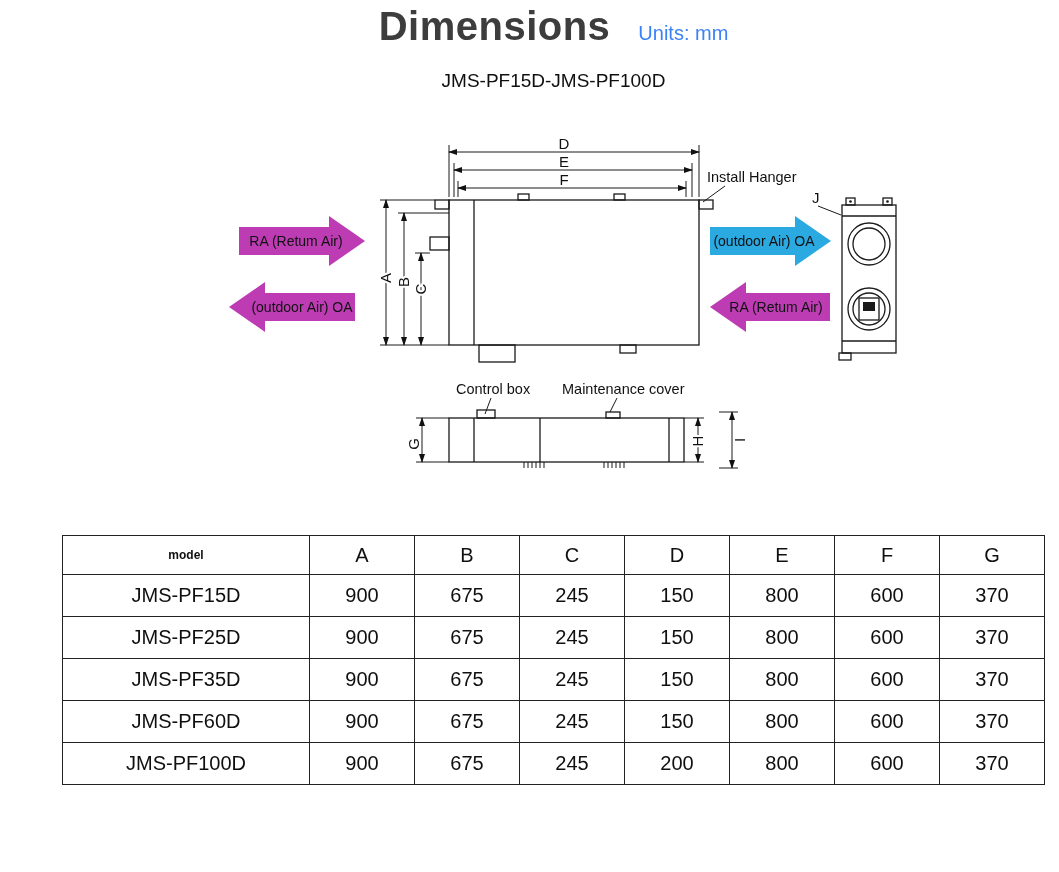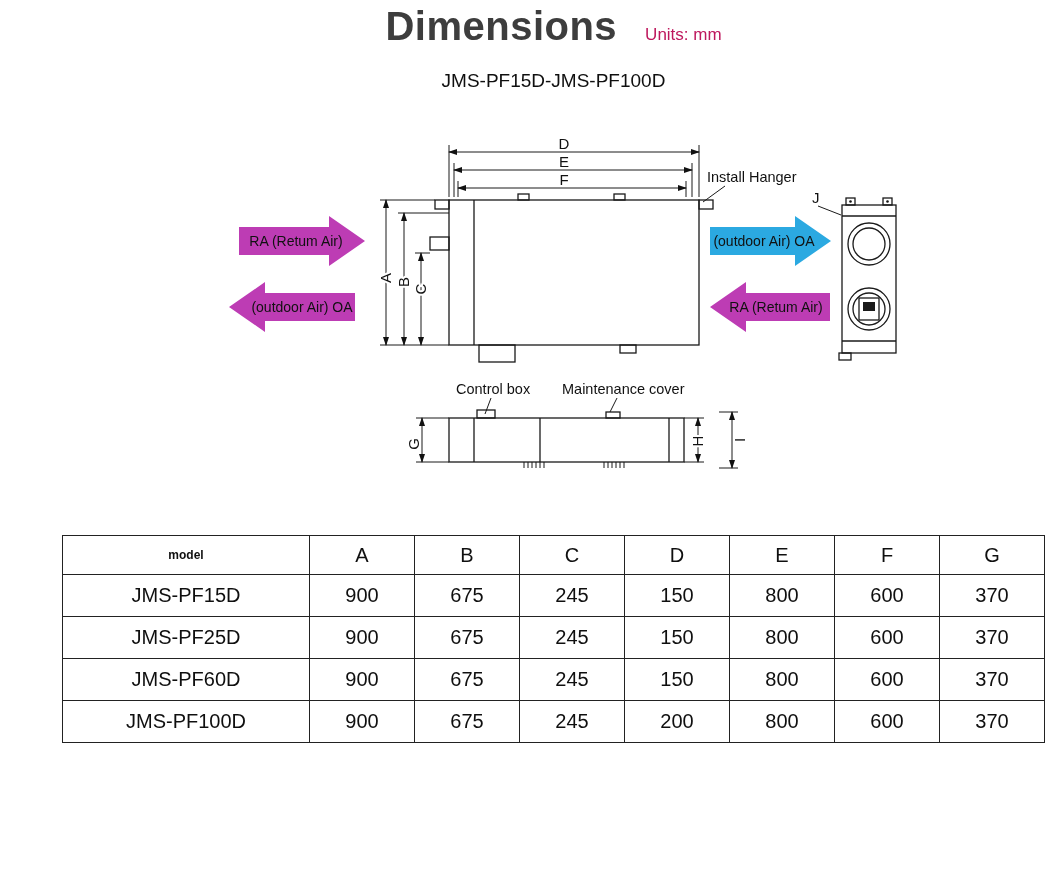--- a/index.html
+++ b/index.html
@@ -2,21 +2,21 @@
 <html><head>
 <meta charset="utf-8">
 <style>
   * { margin:0; padding:0; box-sizing:border-box; }
   html,body { background:#fff; }
   body { font-family:"Liberation Sans","DejaVu Sans",sans-serif; color:#111; }
   .page { position:relative; width:1059px; height:872px; background:#fff; overflow:hidden;margin-left:24px; }
 
   .header { position:absolute; top:0; left:0; width:100%; display:flex; justify-content:center; align-items:baseline; gap:28px; padding-top:4px; }
   .title { font-size:40px; font-weight:bold; color:#3d3d3d; letter-spacing:0.5px; }
-  .units { font-size:17px; color:#be185d; }
+  .units { font-size:20px; color:#3b82f6; }
   .subtitle { position:absolute; top:70px; left:0; width:100%; text-align:center; font-size:19px; color:#0f0f0f; }
 
   .diagram-svg { position:absolute; top:0; left:0; }
   .diagram-svg text { font-family:"Liberation Sans","DejaVu Sans",sans-serif; fill:#111; }
   .dim-letter { font-size:15px; }
   .ann-label { font-size:14.5px; }
   .arrow-label { font-size:14px; fill:#fff; font-weight:500; }
   .halo { stroke:#fff; stroke-width:4px; paint-order:stroke; fill:#111; }
 
   .dim-table { position:absolute; top:535px; left:38px; width:982px; border-collapse:collapse; table-layout:fixed; background:#fff; }
@@ -206,20 +206,30 @@
         <td>JMS-PF25D</td>
         <td>900</td>
         <td>675</td>
         <td>245</td>
         <td>150</td>
         <td>800</td>
         <td>600</td>
         <td>370</td>
       </tr>
       <tr>
+        <td>JMS-PF35D</td>
+        <td>900</td>
+        <td>675</td>
+        <td>245</td>
+        <td>150</td>
+        <td>800</td>
+        <td>600</td>
+        <td>370</td>
+      </tr>
+      <tr>
         <td>JMS-PF60D</td>
         <td>900</td>
         <td>675</td>
         <td>245</td>
         <td>150</td>
         <td>800</td>
         <td>600</td>
         <td>370</td>
       </tr>
       <tr>

